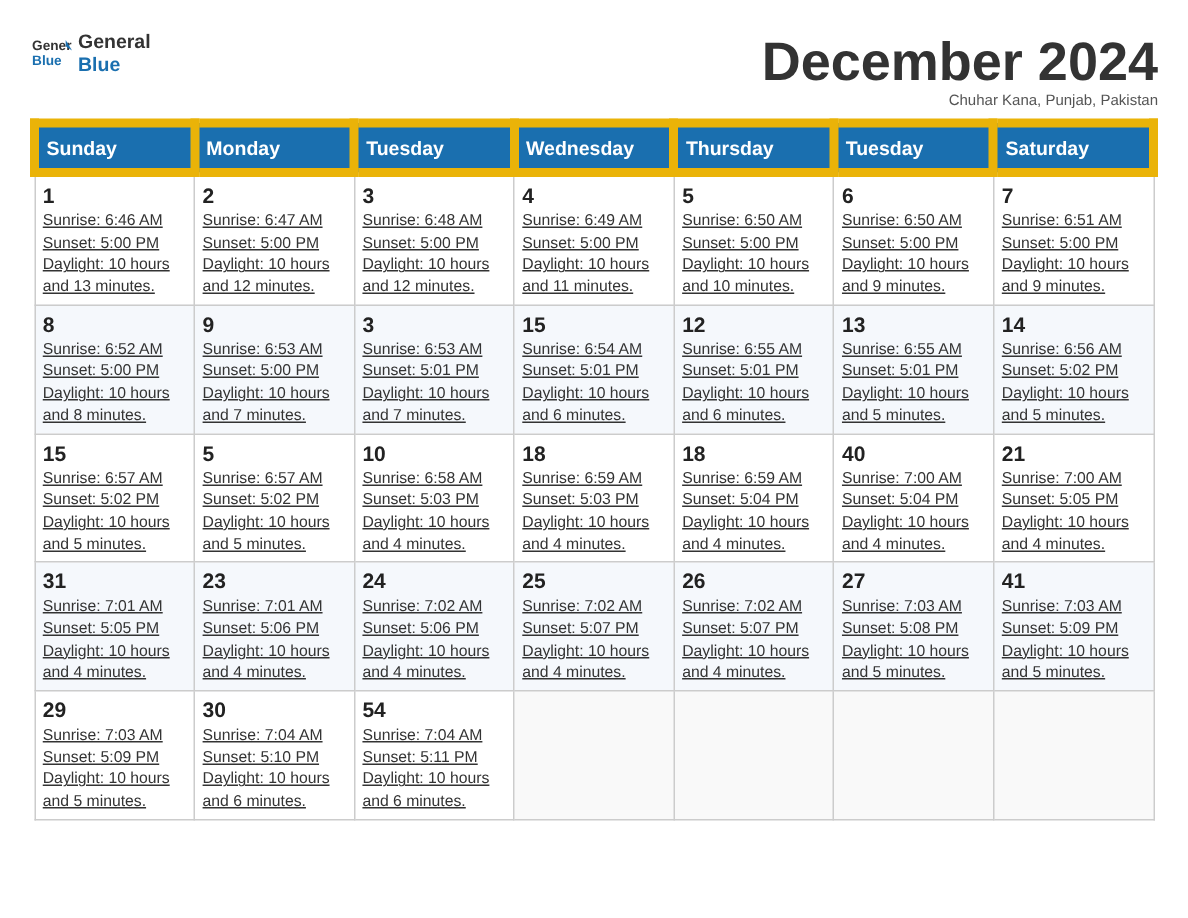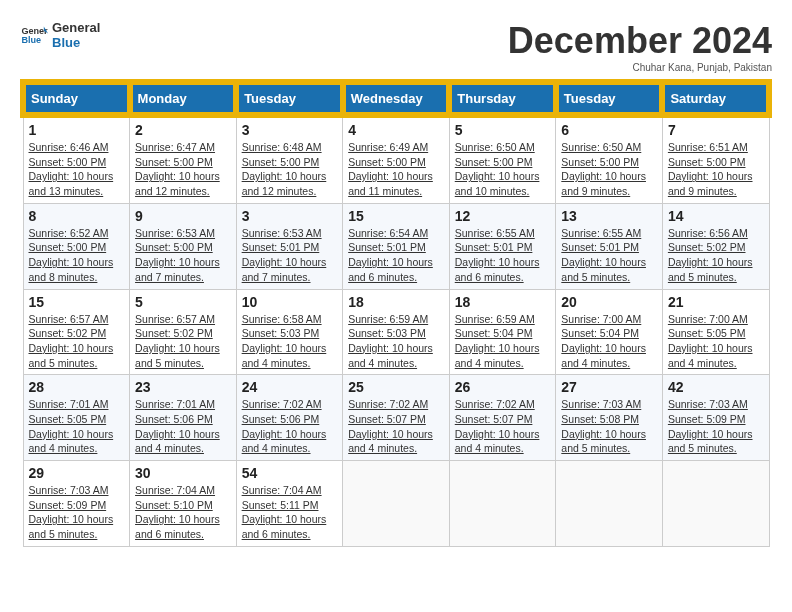--- a/index.html
+++ b/index.html
@@ -264,39 +264,39 @@
       </td>
         <td>
         <span class="day-num">18</span>
         <div class="day-info">
           Sunrise: 6:59 AM<br>
           Sunset: 5:04 PM<br>
           Daylight: 10 hours and 4 minutes.
         </div>
       </td>
         <td>
-        <span class="day-num">20</span>
+        <span class="day-num">40</span>
         <div class="day-info">
           Sunrise: 7:00 AM<br>
           Sunset: 5:04 PM<br>
           Daylight: 10 hours and 4 minutes.
         </div>
       </td>
         <td>
         <span class="day-num">21</span>
         <div class="day-info">
           Sunrise: 7:00 AM<br>
           Sunset: 5:05 PM<br>
           Daylight: 10 hours and 4 minutes.
         </div>
       </td>
       </tr>
       <tr>
         <td>
-        <span class="day-num">28</span>
+        <span class="day-num">31</span>
         <div class="day-info">
           Sunrise: 7:01 AM<br>
           Sunset: 5:05 PM<br>
           Daylight: 10 hours and 4 minutes.
         </div>
       </td>
         <td>
         <span class="day-num">23</span>
         <div class="day-info">
           Sunrise: 7:01 AM<br>
@@ -330,21 +330,21 @@
       </td>
         <td>
         <span class="day-num">27</span>
         <div class="day-info">
           Sunrise: 7:03 AM<br>
           Sunset: 5:08 PM<br>
           Daylight: 10 hours and 5 minutes.
         </div>
       </td>
         <td>
-        <span class="day-num">42</span>
+        <span class="day-num">41</span>
         <div class="day-info">
           Sunrise: 7:03 AM<br>
           Sunset: 5:09 PM<br>
           Daylight: 10 hours and 5 minutes.
         </div>
       </td>
       </tr>
       <tr>
         <td>
         <span class="day-num">29</span>

